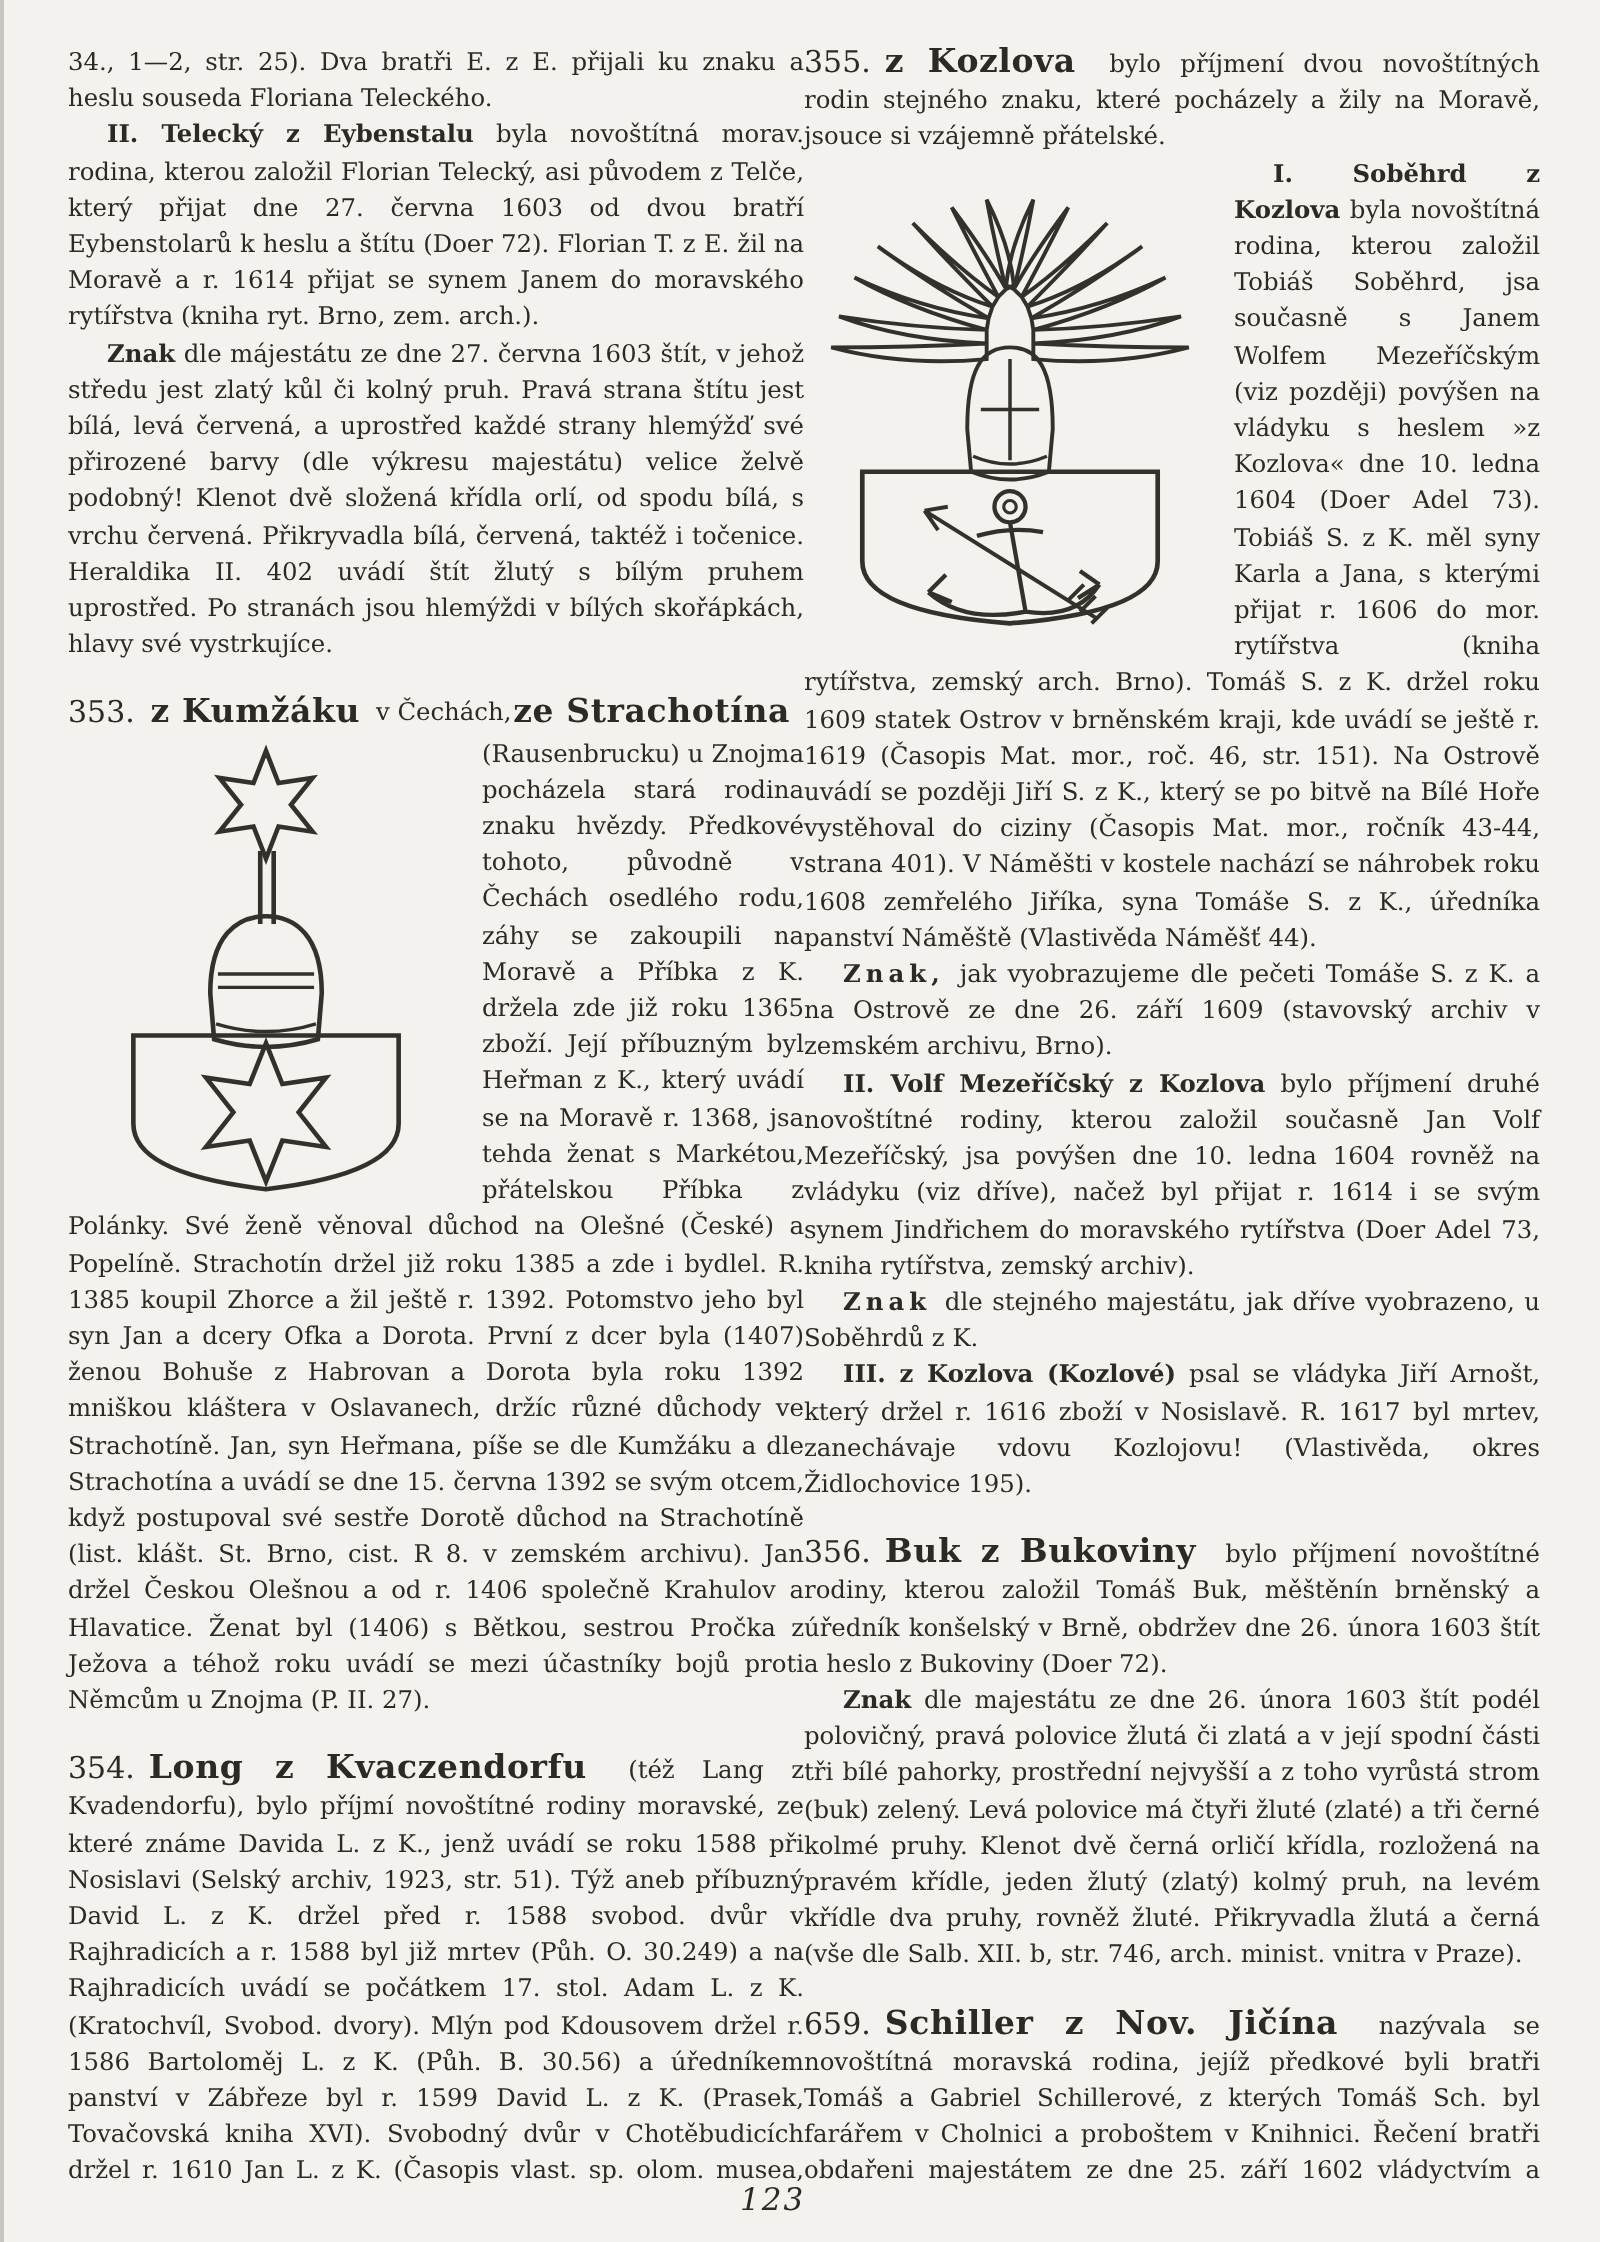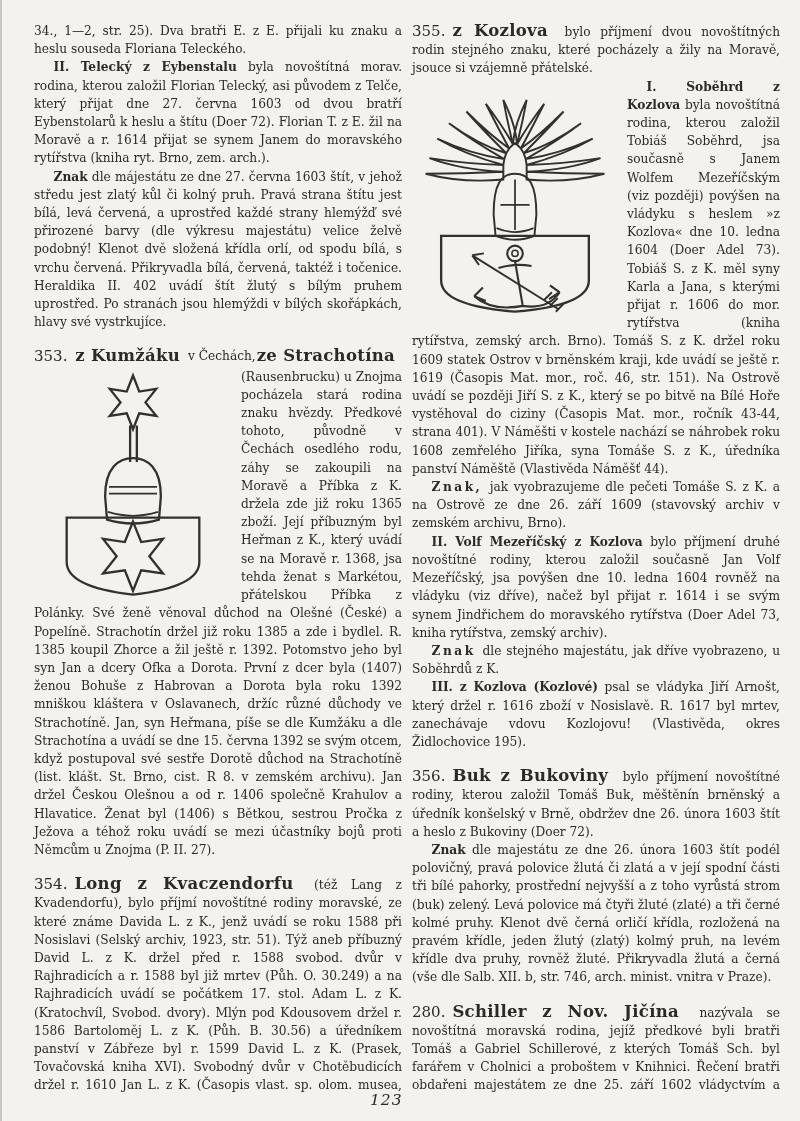--- a/index.html
+++ b/index.html
@@ -10,21 +10,21 @@
     color:#2d2a25;
   }
   .page{
     position:relative;width:800px;height:1121px;
     background:#f3f2ee;
     border-left:2px solid #c8c6c0;
     box-sizing:border-box;
     overflow:hidden;
   }
   .columns{
-    display:flex;gap:10px;
+    display:flex;
     padding:22px 22px 0 32px;
     height:1072px;overflow:hidden;
   }
   .col{width:368px;flex:0 0 368px;}
   p{margin:0;font-size:12.2px;line-height:18.2px;text-align:justify;}
   .ind{text-indent:1.6em;}
   b{font-weight:700;}
   .spaced{letter-spacing:2.5px;margin-right:2px;}
   .ehead{margin-top:16px;margin-bottom:2px;display:flex;justify-content:space-between;align-items:center;}
   .efirst{margin-top:16px;}
@@ -116,21 +116,21 @@
 
         <p class="ind"><b>III. z Kozlova (Kozlové)</b><span> psal se vládyka Jiří Arnošt, který držel r. 1616 zboží v Nosislavě. R. 1617 byl mrtev, zanechávaje vdovu Kozlojovu! (Vlastivěda, okres Židlochovice 195).</span></p>
       </div>
 
       <div>
         <p class="efirst"><span class="enum">356.</span><span class="ename">Buk z Bukoviny</span><span> bylo příjmení novoštítné rodiny, kterou založil Tomáš Buk, měštěnín brněnský a úředník konšelský v Brně, obdržev dne 26. února 1603 štít a heslo z Bukoviny (Doer 72).</span></p>
         <p class="ind"><b>Znak</b><span> dle majestátu ze dne 26. února 1603 štít podél polovičný, pravá polovice žlutá či zlatá a v její spodní části tři bílé pahorky, prostřední nejvyšší a z toho vyrůstá strom (buk) zelený. Levá polovice má čtyři žluté (zlaté) a tři černé kolmé pruhy. Klenot dvě černá orličí křídla, rozložená na pravém křídle, jeden žlutý (zlatý) kolmý pruh, na levém křídle dva pruhy, rovněž žluté. Přikryvadla žlutá a černá (vše dle Salb. XII. b, str. 746, arch. minist. vnitra v Praze).</span></p>
       </div>
 
       <div>
-        <p class="efirst"><span class="enum">280.</span><span class="ename">Schiller z Nov. Jičína</span><span> nazývala se novoštítná moravská rodina, jejíž předkové byli bratři Tomáš a Gabriel Schillerové, z kterých Tomáš Sch. byl farářem v Cholnici a proboštem v Knihnici. Řečení bratři obdařeni majestátem ze dne 25. září 1602 vládyctvím a heslem z Nov. Jičína (Neutitschein).</span></p>
+        <p class="efirst"><span class="enum">659.</span><span class="ename">Schiller z Nov. Jičína</span><span> nazývala se novoštítná moravská rodina, jejíž předkové byli bratři Tomáš a Gabriel Schillerové, z kterých Tomáš Sch. byl farářem v Cholnici a proboštem v Knihnici. Řečení bratři obdařeni majestátem ze dne 25. září 1602 vládyctvím a heslem z Nov. Jičína (Neutitschein).</span></p>
 
       </div>
 
     </div>
   </div>
 
   <div class="pagenum">123</div>
 </div>
 
 </body></html>

